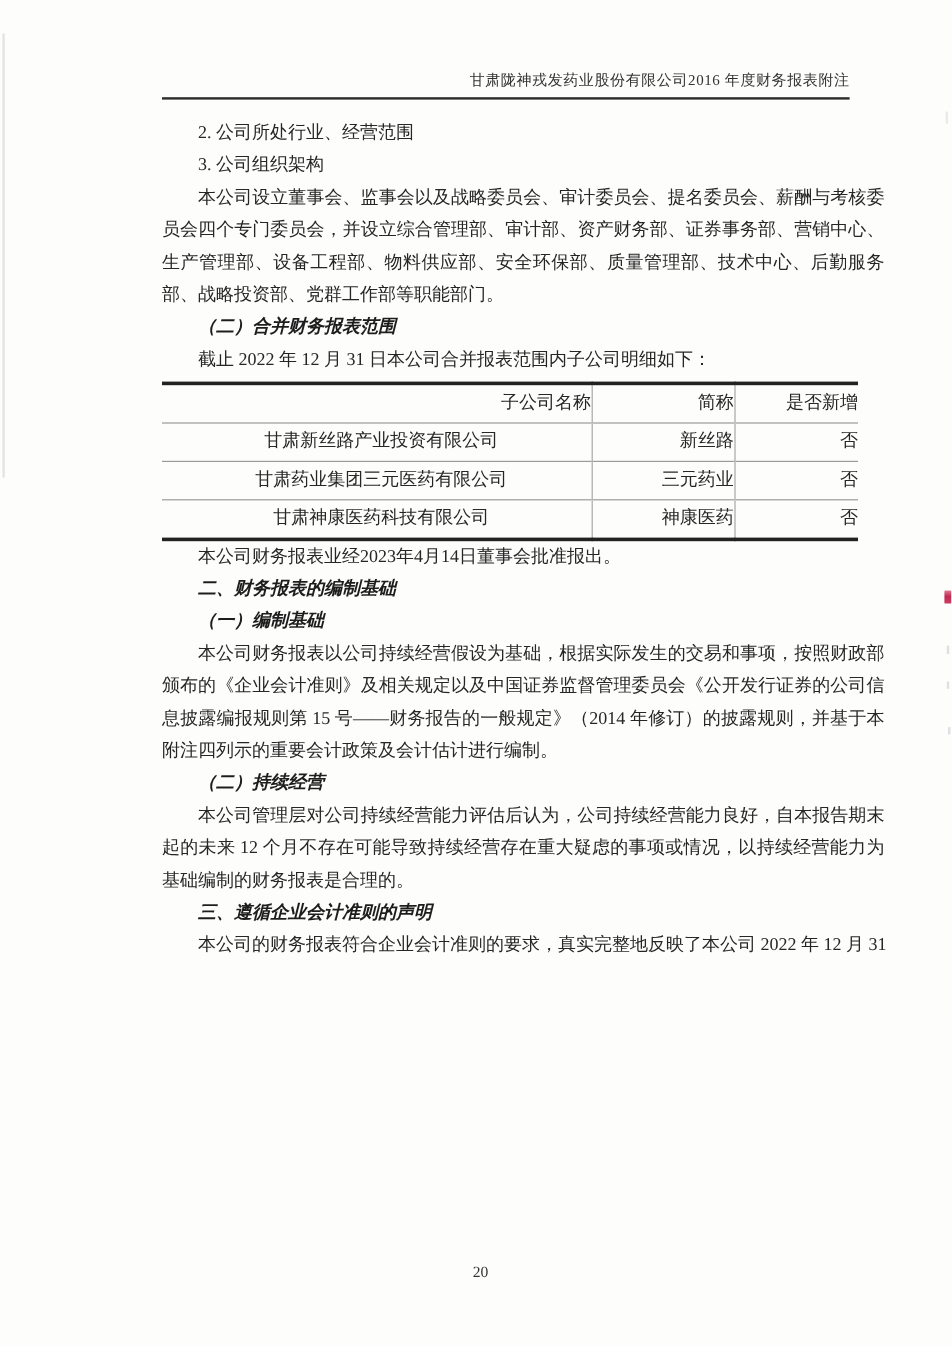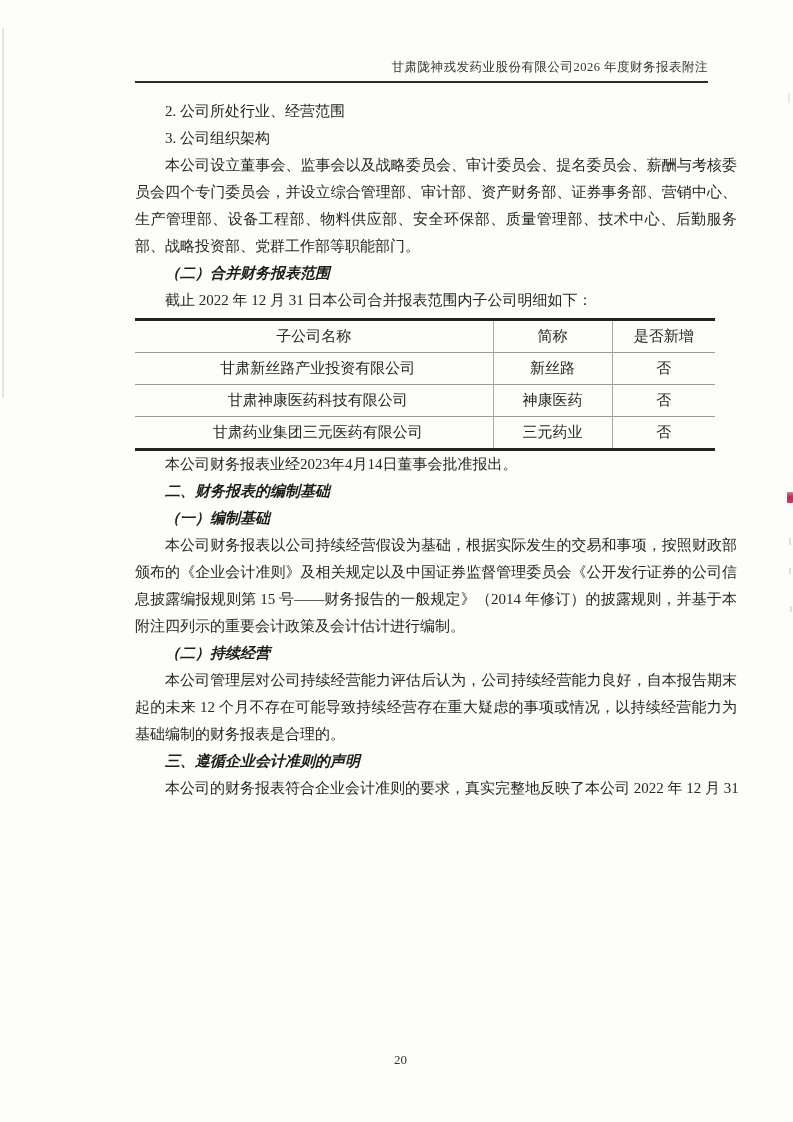--- a/index.html
+++ b/index.html
@@ -53,21 +53,21 @@
     border-bottom: 3px solid #222;
     font-size: 15px;
   }
   .subs-table col.c1 { width: 358px; }
   .subs-table col.c2 { width: 119px; }
   .subs-table col.c3 { width: 103px; }
   .subs-table th, .subs-table td {
     height: 31px;
     padding: 0;
     font-weight: normal;
-    text-align: center;
+    text-align: right;
     vertical-align: middle;
     line-height: 1.25;
   }
   .subs-table thead tr,
   .subs-table tbody tr:not(:last-child) {
     border-bottom: 1px solid #9b9b9b;
   }
   .subs-table th:nth-child(-n+2),
   .subs-table td:nth-child(-n+2) {
     border-right: 1px solid #a8a8a8;
@@ -113,21 +113,21 @@
 
   <div class="scan-line-left"></div>
   <div class="stamp-mark"></div>
   <div class="speck a"></div>
   <div class="speck b"></div>
   <div class="speck c"></div>
   <div class="speck d"></div>
 
   <header class="page-header">
     <span>甘肃陇神戎发药业股份有限公司</span>
-    <span>2026 年度财务报表附注</span>
+    <span>2016 年度财务报表附注</span>
   </header>
 
   <main class="content">
     <p class="indent">2. 公司所处行业、经营范围</p>
     <p class="indent">3. 公司组织架构</p>
     <p class="indent">本公司设立董事会、监事会以及战略委员会、审计委员会、提名委员会、薪酬与考核委员会四个专门委员会，并设立综合管理部、审计部、资产财务部、证券事务部、营销中心、生产管理部、设备工程部、物料供应部、安全环保部、质量管理部、技术中心、后勤服务部、战略投资部、党群工作部等职能部门。</p>
     <p class="indent bold">（二）合并财务报表范围</p>
     <p class="indent">截止 2022 年 12 月 31 日本公司合并报表范围内子公司明细如下：</p>
 
     <table class="subs-table">
@@ -143,27 +143,27 @@
           <th>是否新增</th>
         </tr>
       </thead>
       <tbody>
         <tr>
           <td>甘肃新丝路产业投资有限公司</td>
           <td>新丝路</td>
           <td>否</td>
         </tr>
         <tr>
-          <td>甘肃神康医药科技有限公司</td>
-          <td>神康医药</td>
+          <td>甘肃药业集团三元医药有限公司</td>
+          <td>三元药业</td>
           <td>否</td>
         </tr>
         <tr>
-          <td>甘肃药业集团三元医药有限公司</td>
-          <td>三元药业</td>
+          <td>甘肃神康医药科技有限公司</td>
+          <td>神康医药</td>
           <td>否</td>
         </tr>
       </tbody>
     </table>
 
     <p class="indent">本公司财务报表业经2023年4月14日董事会批准报出。</p>
     <p class="indent bold">二、财务报表的编制基础</p>
     <p class="indent bold">（一）编制基础</p>
     <p class="indent">本公司财务报表以公司持续经营假设为基础，根据实际发生的交易和事项，按照财政部颁布的《企业会计准则》及相关规定以及中国证券监督管理委员会《公开发行证券的公司信息披露编报规则第 15 号——财务报告的一般规定》（2014 年修订）的披露规则，并基于本附注四列示的重要会计政策及会计估计进行编制。</p>
     <p class="indent bold">（二）持续经营</p>

